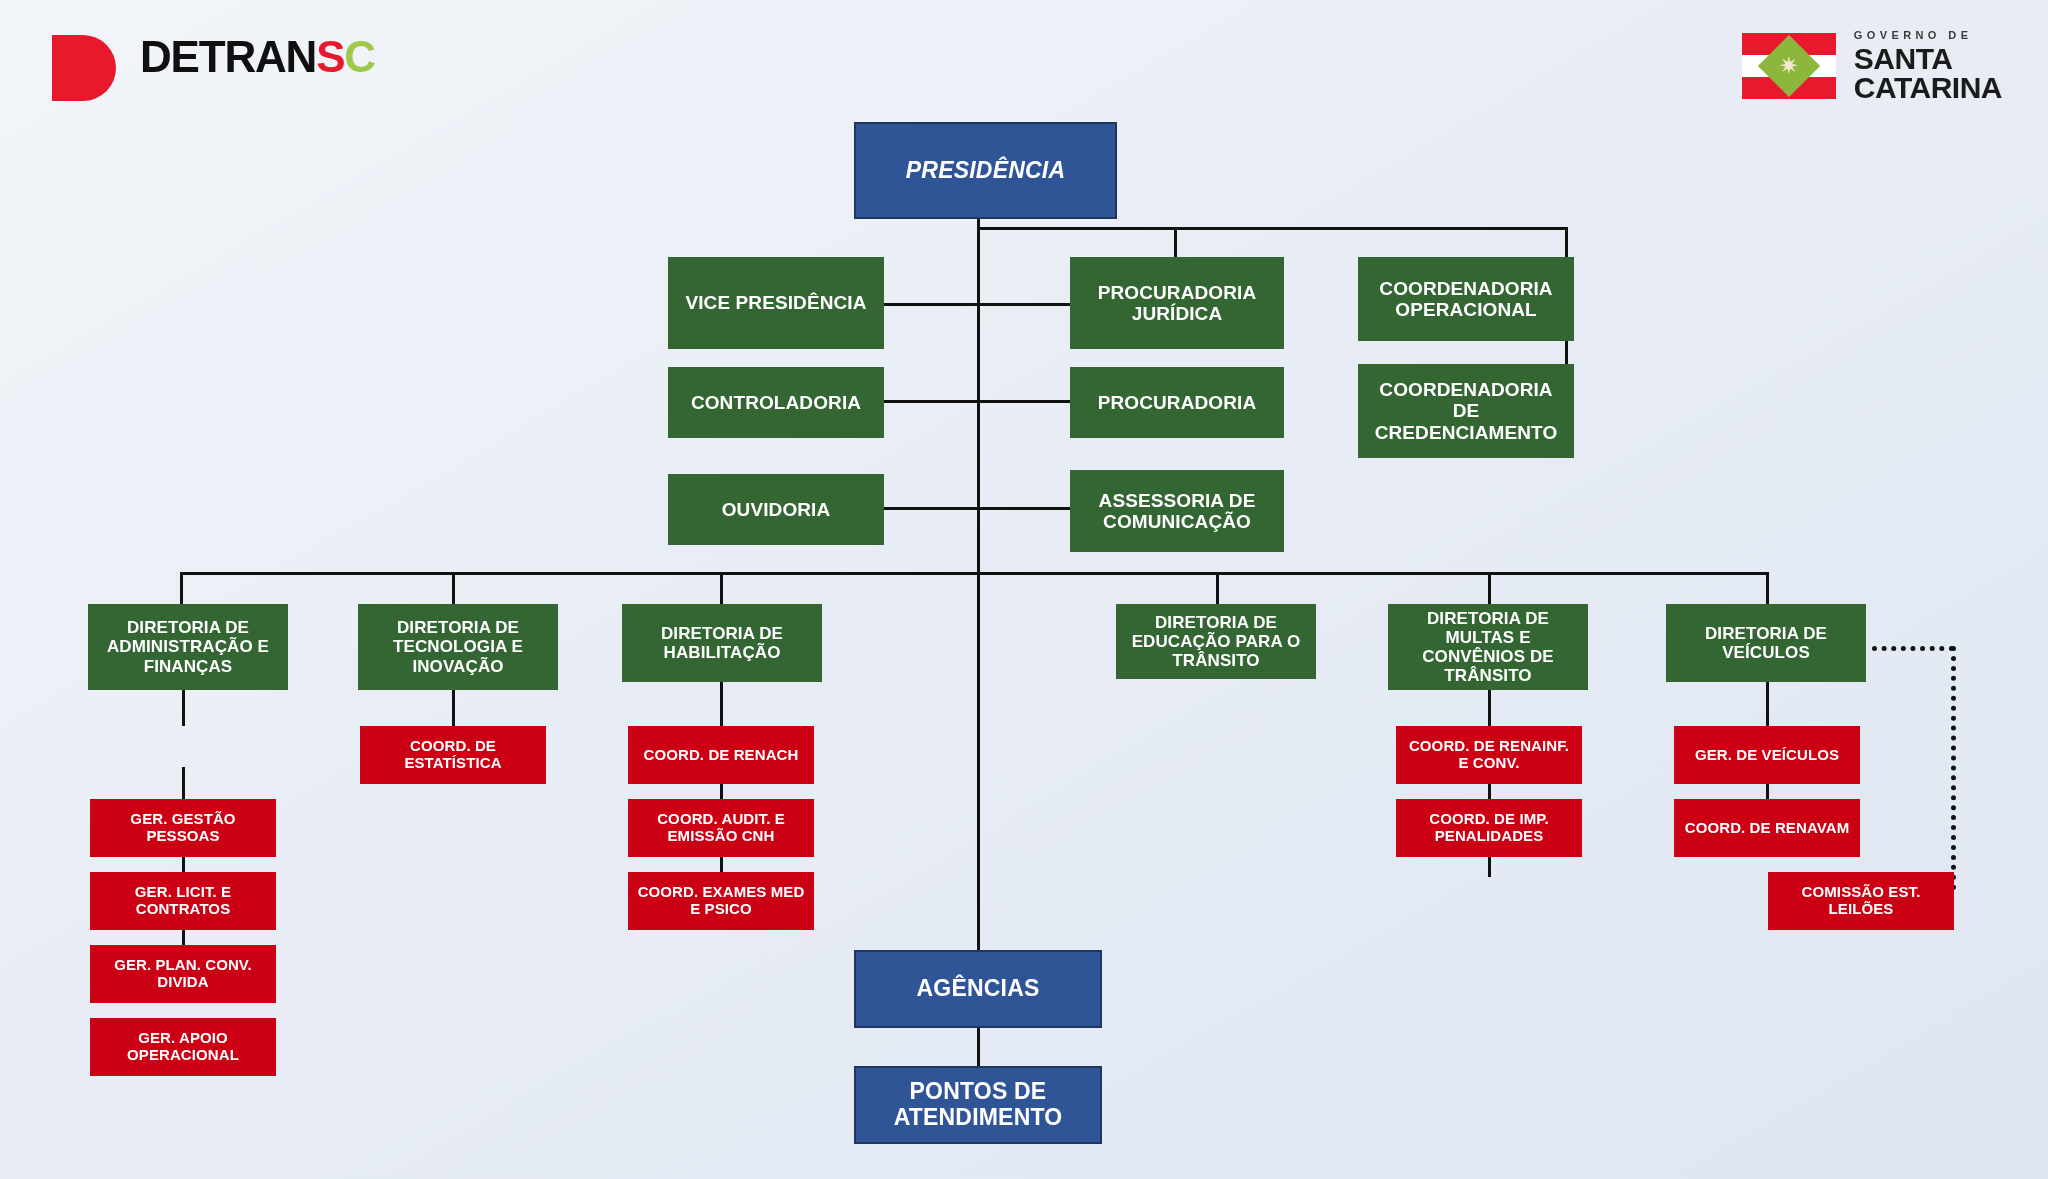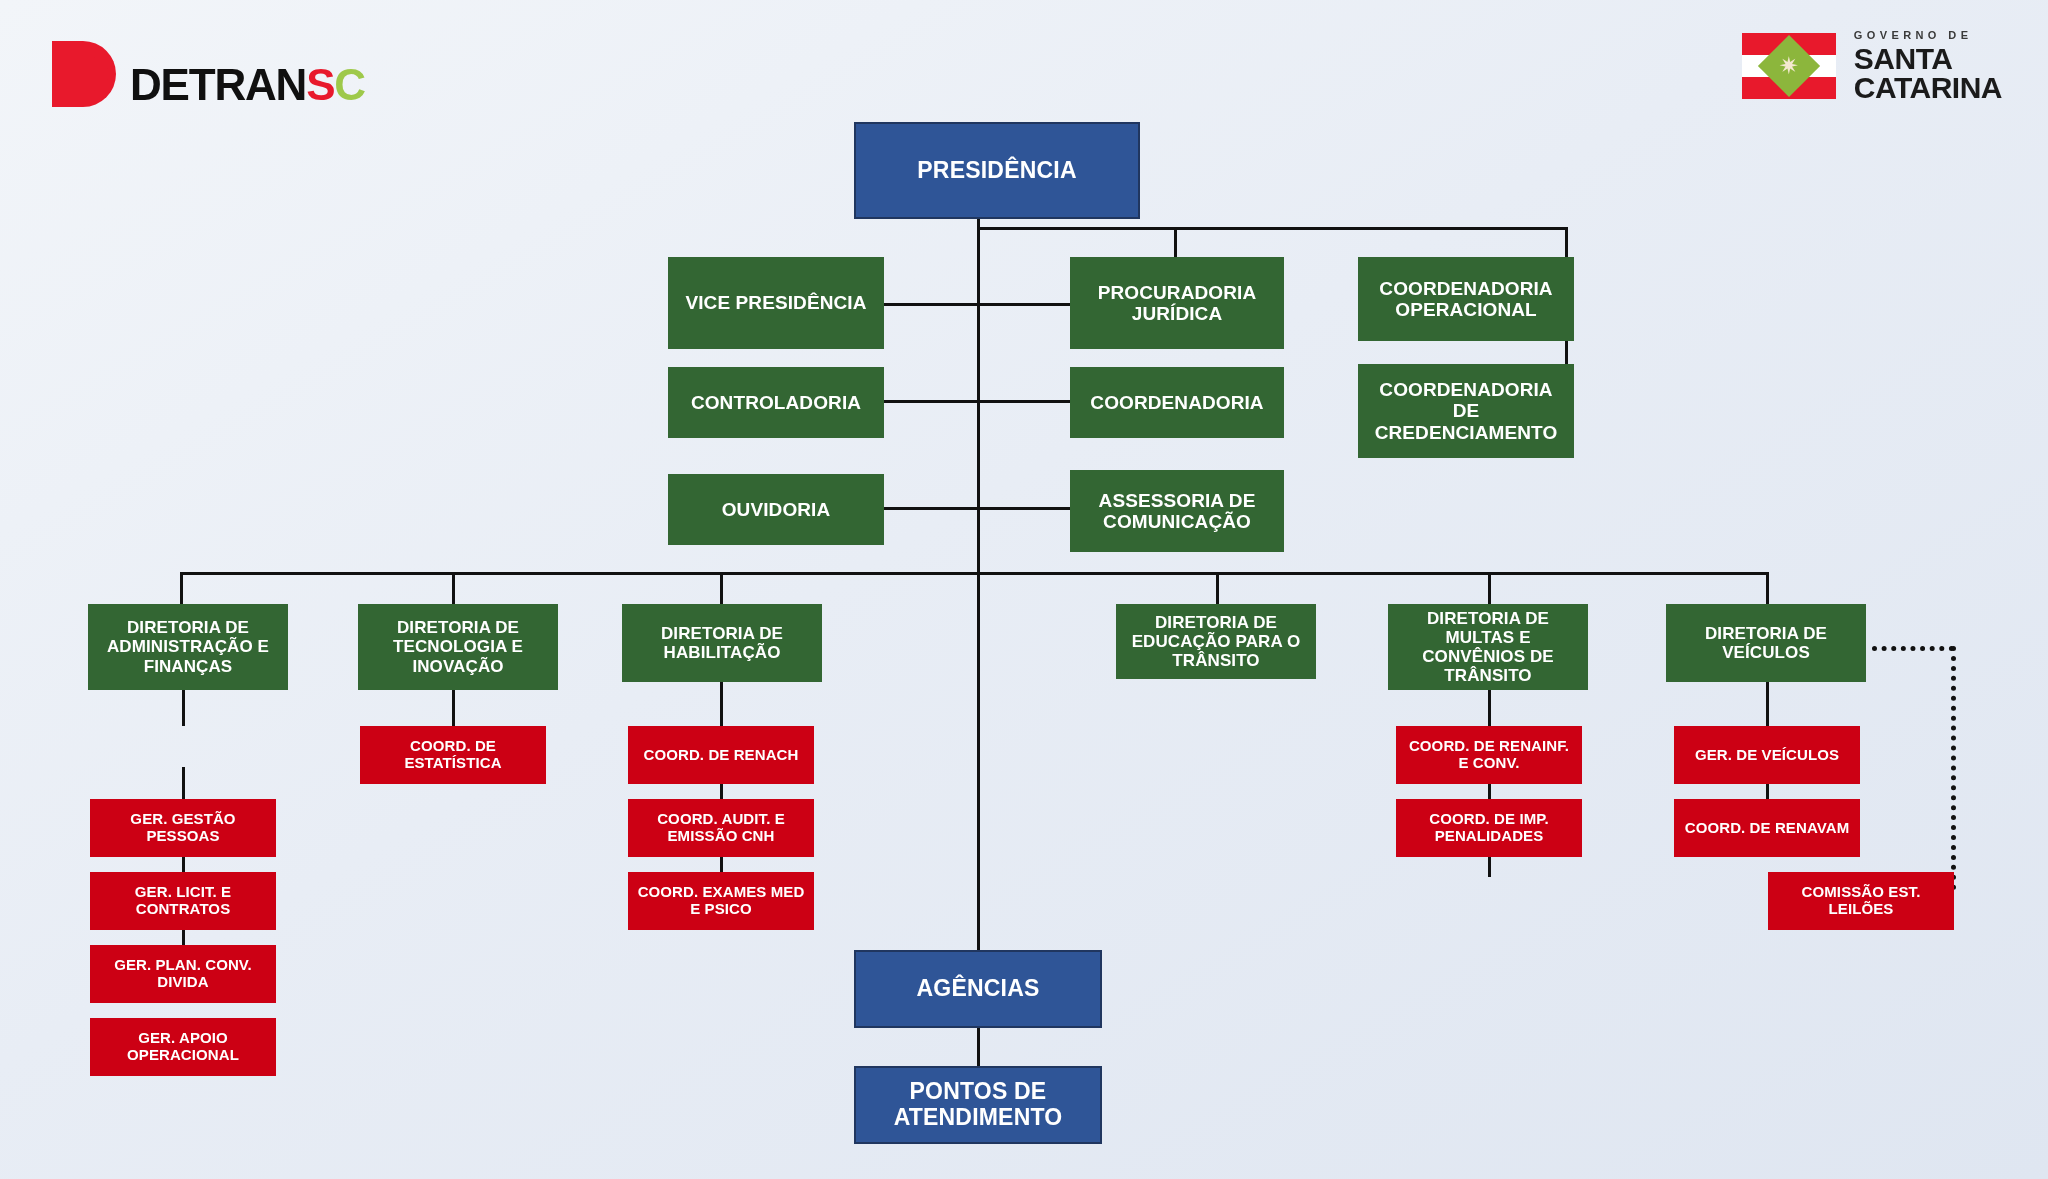--- a/index.html
+++ b/index.html
@@ -17,22 +17,22 @@
   }
 
   
   #detran-logo {
     position: absolute;
     left: 52px;
     top: 35px;
     width: 350px;
     height: 72px;
     display: flex;
-    align-items: flex-end;
-    gap: 14px;
+    align-items: flex-start;
+    gap: 24px;
   }
   .logo-mark {
     position: relative;
     width: 64px;
     height: 66px;
     flex: 0 0 auto;
   }
   .logo-mark .red-d {
     position: absolute;
     left: 0; top: 0;
@@ -247,31 +247,31 @@
   <div class="line vline" style="left:1488px; top:840px; height:37px;"></div>
 
   <div class="line vline" style="left:1766px; top:681px; height:45px;"></div>
   <div class="line vline" style="left:1766px; top:767px; height:37px;"></div>
 
   <div class="dotted-h" style="left:1872px; top:646px; width:82px;"></div>
   <div class="dotted-v" style="left:1951px; top:646px; height:244px;"></div>
 
   <div class="line vline" style="left:977px; top:1027px; height:40px;"></div>
 
-  <div class="node blue" style="left:854px; top:122px; width:286px; height:97px;">PRESIDÊNCIA</div>
+  <div class="node blue" style="left:854px; top:122px; width:263px; height:97px;font-style:italic;">PRESIDÊNCIA</div>
 
   <div class="node green lg" style="left:668px; top:257px; width:216px; height:92px;">VICE PRESIDÊNCIA</div>
 
   <div class="node green lg" style="left:1070px; top:257px; width:214px; height:92px;">PROCURADORIA JURÍDICA</div>
 
   <div class="node green lg" style="left:1358px; top:257px; width:216px; height:84px;">COORDENADORIA OPERACIONAL</div>
 
   <div class="node green lg" style="left:668px; top:367px; width:216px; height:71px;">CONTROLADORIA</div>
 
-  <div class="node green lg" style="left:1070px; top:367px; width:214px; height:71px;">COORDENADORIA</div>
+  <div class="node green lg" style="left:1070px; top:367px; width:214px; height:71px;">PROCURADORIA</div>
 
   <div class="node green lg" style="left:1358px; top:364px; width:216px; height:94px;">COORDENADORIA DE CREDENCIAMENTO</div>
 
   <div class="node green lg" style="left:668px; top:474px; width:216px; height:71px;">OUVIDORIA</div>
 
   <div class="node green lg" style="left:1070px; top:470px; width:214px; height:82px;">ASSESSORIA DE COMUNICAÇÃO</div>
 
   <div class="node green" style="left:88px; top:604px; width:200px; height:86px;">DIRETORIA DE ADMINISTRAÇÃO E FINANÇAS</div>
 
   <div class="node green" style="left:358px; top:604px; width:200px; height:86px;">DIRETORIA DE TECNOLOGIA E INOVAÇÃO</div>

